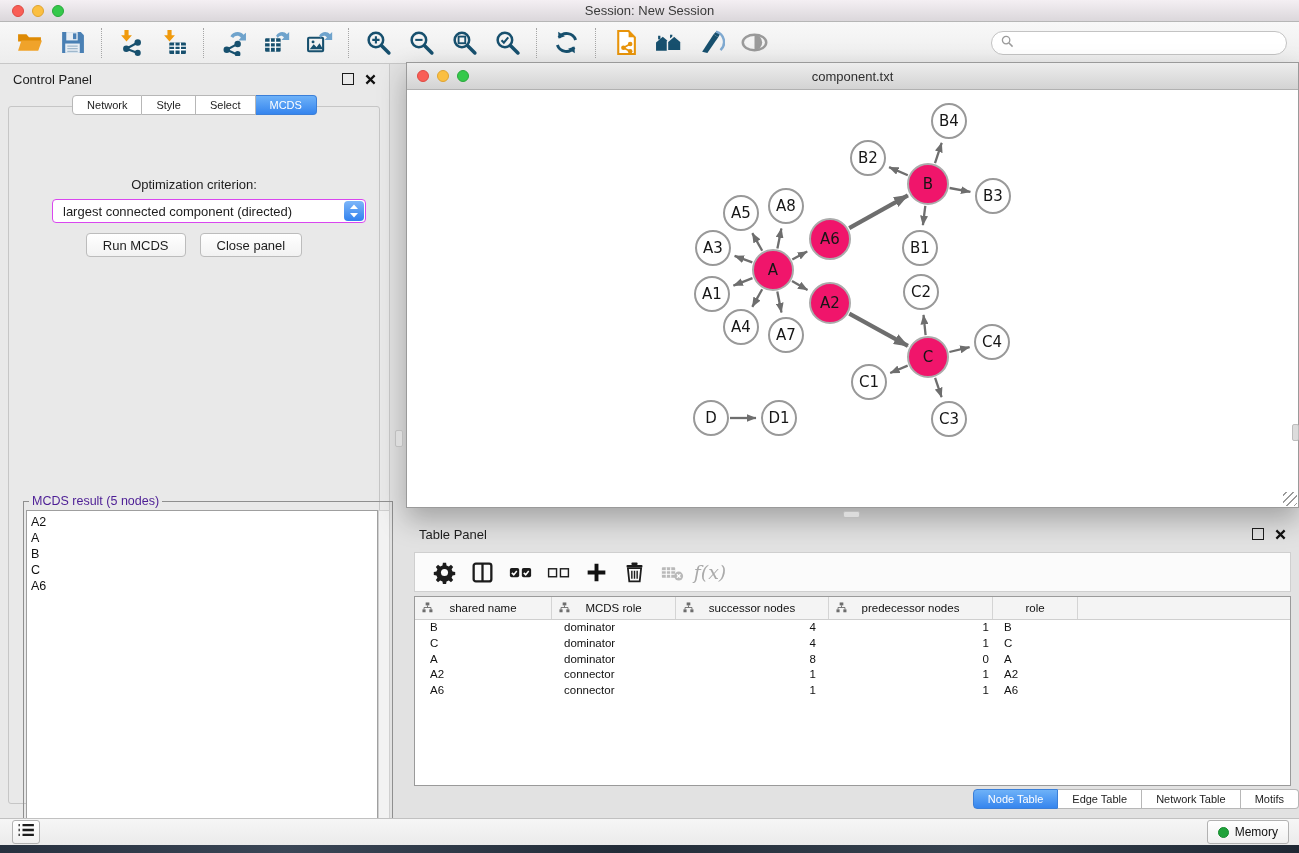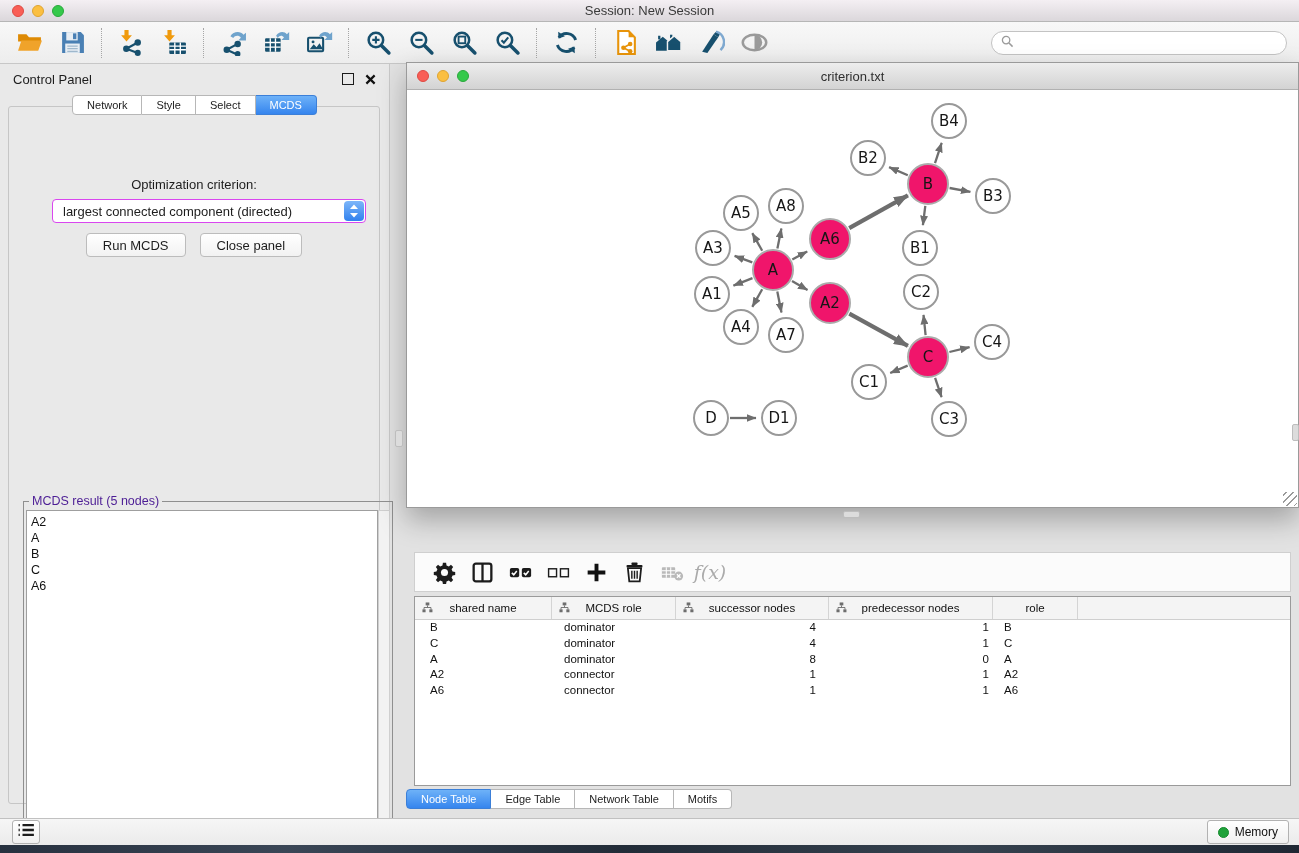--- a/index.html
+++ b/index.html
@@ -86,21 +86,21 @@
   .hcell{position:relative;display:flex;align-items:center;justify-content:center;
     border-right:1px solid #d4d4d4;font-size:11.5px;color:#111;box-sizing:border-box;height:22px;}
   .hicon{position:absolute;left:7px;top:5px;display:flex;}
   .trow{display:flex;height:15.8px;}
   .tcell{font-size:11.5px;line-height:15.8px;color:#111;box-sizing:border-box;white-space:nowrap;overflow:hidden;}
   .tcell.c0{padding-left:15px;}
   .tcell.c1{padding-left:12px;}
   .tcell.c2{text-align:right;padding-right:13px;}
   .tcell.c3{text-align:right;padding-right:4px;}
   .tcell.c4{padding-left:11px;}
-  .tp-tabs{position:absolute;left:0;top:269px;width:100%;display:flex;justify-content:flex-start;}
+  .tp-tabs{position:absolute;left:0;top:269px;width:100%;display:flex;justify-content:flex-end;}
 
   
   .statusbar{position:absolute;left:0;top:818px;width:100%;height:27px;
     background:linear-gradient(#f6f6f6,#ebebeb);border-top:1px solid #c1c1c1;
     display:flex;align-items:center;padding:0 8px;box-sizing:border-box;}
   .list-btn{width:26px;height:22px;background:linear-gradient(#ffffff,#f0f0f0);border:1px solid #b2b2b2;
     border-radius:3px;display:flex;align-items:center;justify-content:center;margin-left:4px;}
   .memory-btn{margin-left:auto;height:22px;border:1px solid #b2b2b2;background:linear-gradient(#ffffff,#f0f0f0);
     border-radius:3px;display:flex;align-items:center;gap:6px;padding:0 10px;font-size:12px;color:#111;margin-right:2px;}
   .mem-dot{width:11px;height:11px;border-radius:50%;background:#1fa23a;border:1px solid #158a2d;box-sizing:border-box;}
@@ -325,21 +325,21 @@
     </div>
   </div>
 
   <div class="net-window">
     <div class="net-titlebar">
       <div class="net-lights">
         <span class="light l-red"></span>
         <span class="light l-yellow"></span>
         <span class="light l-green"></span>
       </div>
-      <span>criterion.txt</span>
+      <span>component.txt</span>
     </div>
     <div class="net-body">
       <svg width="891" height="417">
           <defs>
             <marker id="arrN" viewBox="0 0 10 8" refX="9.5" refY="4" markerWidth="10" markerHeight="8" orient="auto" markerUnits="userSpaceOnUse">
               <path d="M0 0L10 4L0 8z" fill="#6E6E6E"></path>
             </marker>
             <marker id="arrT" viewBox="0 0 15 11" refX="14" refY="5.5" markerWidth="15" markerHeight="11" orient="auto" markerUnits="userSpaceOnUse">
               <path d="M0 0L15 5.5L0 11z" fill="#6E6E6E"></path>
             </marker>
@@ -407,20 +407,31 @@
           <text x="372" y="333" text-anchor="middle" font-size="15" fill="#161616" font-family="&quot;DejaVu Sans&quot;,sans-serif">D1</text>
         </svg>
       <div class="resize-grip"></div>
     </div>
   </div>
   <div class="grip-v"></div>
   <div class="grip-v2"></div>
   <div class="grip-h"></div>
 
   <div class="table-panel">
+    <div class="tp-header">
+      <span>Table Panel</span>
+      <span class="win-btns">
+        <span class="float-btn"></span>
+        <span class="close-btn">
+          <svg viewBox="0 0 12 12" width="11" height="11">
+              <path d="M1.5 1.5l9 9M10.5 1.5l-9 9" stroke="#111" stroke-width="2.4"></path>
+            </svg>
+        </span>
+      </span>
+    </div>
     <div class="tp-toolbar">
         <div class="ttbtn">
           <svg viewBox="0 0 26 26">
             <path d="M11.2 2h3.6l.5 3 2.6 1.1 2.4-1.8 2.5 2.5-1.8 2.4 1.1 2.6 3 .5v3.6l-3 .5-1.1 2.6 1.8 2.4-2.5 2.5-2.4-1.8-2.6 1.1-.5 3h-3.6l-.5-3-2.6-1.1-2.4 1.8-2.5-2.5 1.8-2.4-1.1-2.6-3-.5v-3.6l3-.5 1.1-2.6-1.8-2.4 2.5-2.5 2.4 1.8 2.6-1.1z" fill="#1c1c1c"></path>
             <circle cx="13" cy="13" r="4" fill="#fbfbfb"></circle>
           </svg>
         </div>
         <div class="ttbtn">
           <svg viewBox="0 0 26 26">
             <rect x="3" y="3" width="20" height="20" rx="2.5" fill="none" stroke="#1c1c1c" stroke-width="2.6"></rect>

